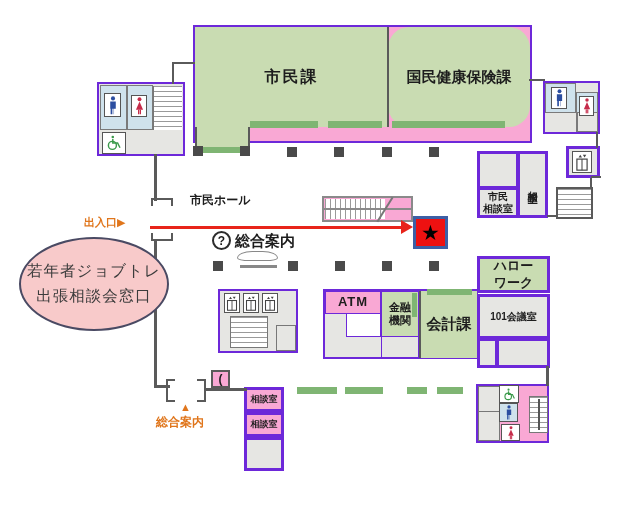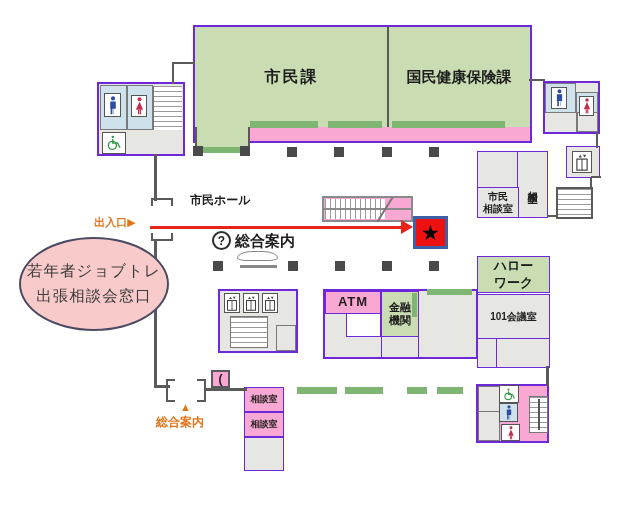--- a/index.html
+++ b/index.html
@@ -1,20 +1,20 @@
 <!DOCTYPE html>
 <html><head>
 <meta charset="utf-8">
 <style>
   html,body{margin:0;padding:0;background:#fff;}
   *{box-sizing:border-box;}
   .plan{position:relative;width:640px;height:514px;background:#fff;overflow:hidden;
         font-family:"Liberation Sans","DejaVu Sans",sans-serif;color:#1d1d1d;}
   .abs{position:absolute;}
-  .room{position:absolute;border:1px solid #6d28d9;display:flex;align-items:center;justify-content:center;
+  .room{position:absolute;border:3px solid #6d28d9;display:flex;align-items:center;justify-content:center;
         text-align:center;font-weight:bold;line-height:1.15;}
   .thin{border-width:1.5px;}
   .thick{border-width:2.5px;}
   .green{background:#c9dcb2;}
   .gray{background:#e6e6e3;}
   .white{background:#f9a8d4;}
   .blue{background:#cfe2ec;}
   .wall{position:absolute;background:#5a5a5a;z-index:3;}
   .counter{position:absolute;background:#7fb573;z-index:3;}
   .pillar{position:absolute;width:10px;height:10px;background:#4a4a4a;z-index:3;}
@@ -38,21 +38,21 @@
 </style>
 </head>
 <body>
 
 <div class="plan">
 
   <div class="room thick white" style="left:193px;top:25px;width:339px;height:118px;"></div>
   <div class="abs green" style="left:195px;top:27px;width:193px;height:100px;display:flex;align-items:center;justify-content:center;">
     <span style="font-size:16px;font-weight:bold;letter-spacing:2px;">市民課</span>
   </div>
-  <div class="abs green" style="left:388px;top:27px;width:142px;height:100px;display:flex;align-items:center;justify-content:center;">
+  <div class="abs green" style="left:388px;top:27px;width:142px;height:100px;display:flex;align-items:center;justify-content:center;border-radius:21px;">
     <span style="font-size:15px;font-weight:bold;">国民健康保険課</span>
   </div>
   <div class="wall" style="left:387px;top:27px;width:2px;height:100px;"></div>
   <div class="counter" style="left:250px;top:121px;width:68px;height:7px;"></div>
   <div class="counter" style="left:328px;top:121px;width:54px;height:7px;"></div>
   <div class="counter" style="left:392px;top:121px;width:113px;height:7px;"></div>
 
   <div class="abs green" style="left:195px;top:127px;width:55px;height:26px;border:2px solid #5a5a5a;border-top:none;"></div>
   <div class="counter" style="left:202px;top:147px;width:38px;height:6px;"></div>
   <div class="pillar" style="left:193px;top:146px;"></div>
@@ -119,21 +119,21 @@
   <div class="abs stairs-h" style="left:556px;top:187px;width:37px;height:32px;border:2px solid #5a5a5a;"></div>
   <div class="wall" style="left:596px;top:132px;width:2px;height:16px;"></div>
   <div class="wall" style="left:591px;top:176px;width:10px;height:2px;"></div>
   <div class="wall" style="left:590px;top:178px;width:2px;height:11px;"></div>
   <div class="wall" style="left:547px;top:215px;width:11px;height:2px;"></div>
 
   <div class="wall" style="left:154px;top:154px;width:3px;height:47px;"></div>
   <div class="wall" style="left:154px;top:240px;width:3px;height:148px;"></div>
   <div class="bracket" style="left:151px;top:198px;width:22px;height:8px;border:2px solid #5a5a5a;border-bottom:none;"></div>
   <div class="bracket" style="left:151px;top:233px;width:22px;height:8px;border:2px solid #5a5a5a;border-top:none;"></div>
-  <div class="abs orange" style="left:84px;top:215px;width:62px;font-size:11px;text-align:center;z-index:5;">出入口▶</div>
+  <div class="abs orange" style="left:84px;top:215px;width:62px;font-size:11px;text-align:left;z-index:5;">出入口▶</div>
 
   <div class="abs" style="left:190px;top:184px;font-size:12px;font-weight:bold;z-index:5;margin-top:8px;">市民ホール</div>
 
   <div class="abs white" style="left:322px;top:196px;width:91px;height:26px;border:2px solid #8a8a8a;z-index:2;">
     <div class="abs stairs-v" style="left:1px;top:1px;width:60px;height:20px;"></div>
     <div class="abs" style="left:0;top:10px;width:87px;height:1.5px;background:#8a8a8a;"></div>
     <div class="abs" style="left:60px;top:-3px;width:2px;height:29px;background:#777;transform:rotate(32deg);"></div>
   </div>
 
   <div class="arrow-line"></div>
@@ -216,20 +216,23 @@
   </div>
   <div class="room thin gray" style="left:346px;top:313px;width:35px;height:24px;background:#fff;"></div>
   <div class="room thin green" style="left:381px;top:291px;width:38px;height:46px;font-size:11px;line-height:1.2;">
     <div>
         <div>金融</div>
         <div>機関</div>
       </div>
   </div>
   <div class="room thin gray" style="left:381px;top:336px;width:38px;height:22px;"></div>
   <div class="counter" style="left:412px;top:293px;width:5px;height:24px;"></div>
+  <div class="abs green" style="left:419px;top:291px;width:58px;height:67px;border-left:2px solid #5a5a5a;display:flex;align-items:center;justify-content:center;">
+    <span style="font-size:15px;font-weight:bold;">会計課</span>
+  </div>
   <div class="counter" style="left:427px;top:289px;width:45px;height:6px;"></div>
 
   <div class="wall" style="left:154px;top:385px;width:16px;height:3px;"></div>
   <div class="wall" style="left:205px;top:388px;width:42px;height:3px;"></div>
   <div class="bracket" style="left:166px;top:379px;width:9px;height:23px;border:2px solid #5a5a5a;border-right:none;"></div>
   <div class="bracket" style="left:197px;top:379px;width:9px;height:23px;border:2px solid #5a5a5a;border-left:none;"></div>
   <div class="abs orange" style="left:180px;top:401px;font-size:11px;z-index:5;">▲</div>
   <div class="abs orange" style="left:156px;top:414px;font-size:12px;z-index:5;">総合案内</div>
   <div class="abs white" style="left:211px;top:370px;width:19px;height:18px;border:2px solid #5a5a5a;display:flex;align-items:center;justify-content:center;font-weight:bold;font-size:12px;z-index:4;">
     <span>(</span>

